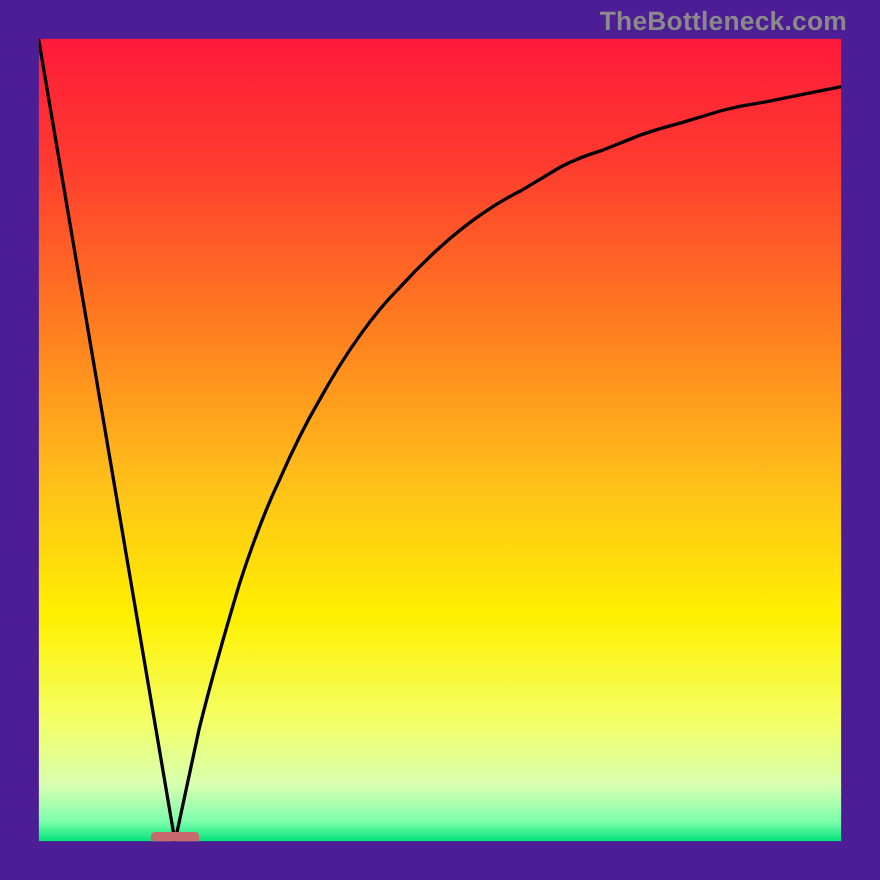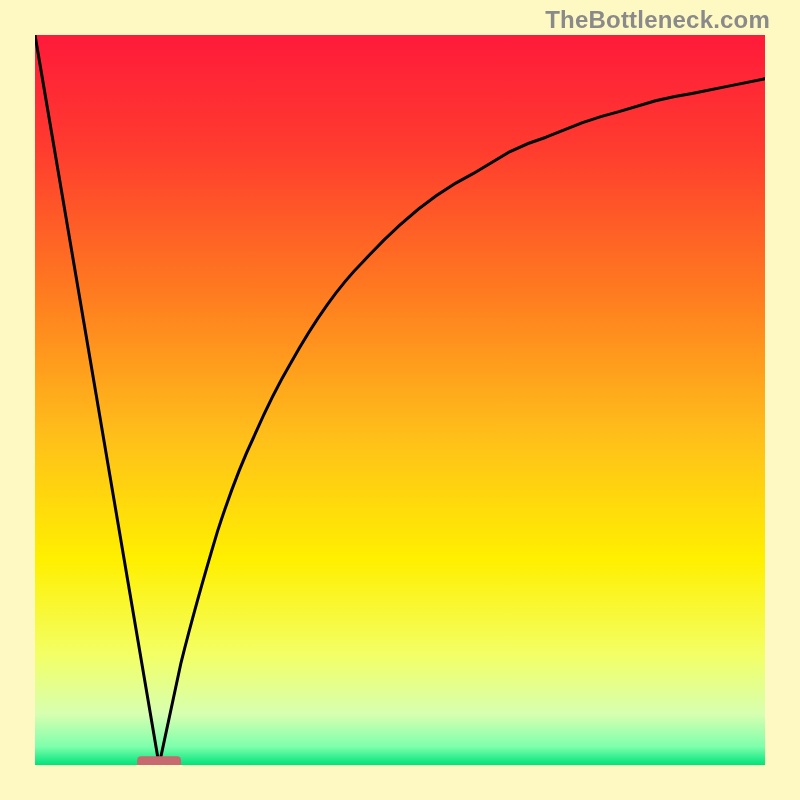--- a/index.html
+++ b/index.html
@@ -9,21 +9,21 @@
     height: 800px;
     background: #000;
     overflow: hidden;
   }
   .frame {
     position: absolute;
     left: 0;
     top: 0;
     width: 800px;
     height: 800px;
-    background: #fef9c3;
+    background: #4c1d95;
   }
   .plot-area {
     position: absolute;
     left: 35px;
     top: 35px;
     width: 730px;
     height: 730px;
     overflow: hidden;
   }
   .watermark {

